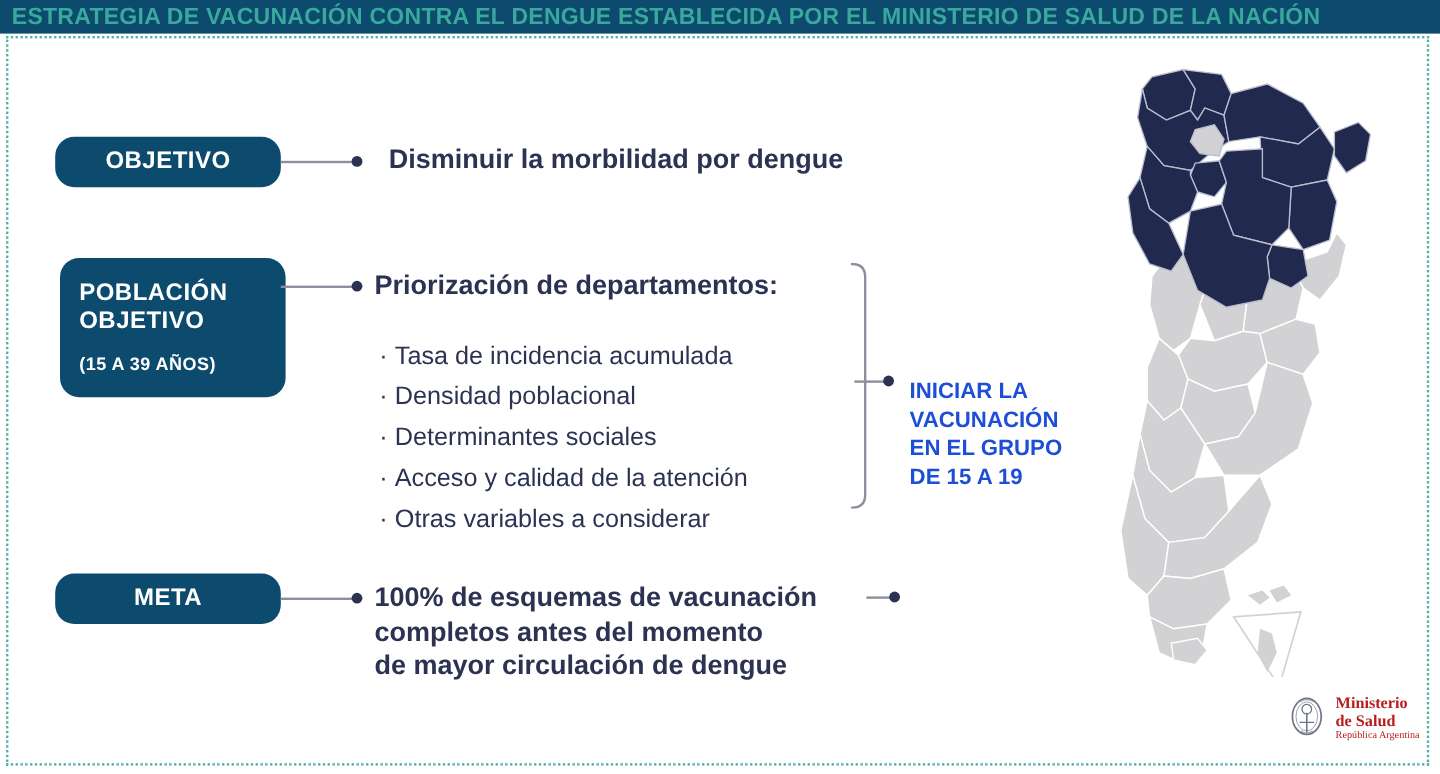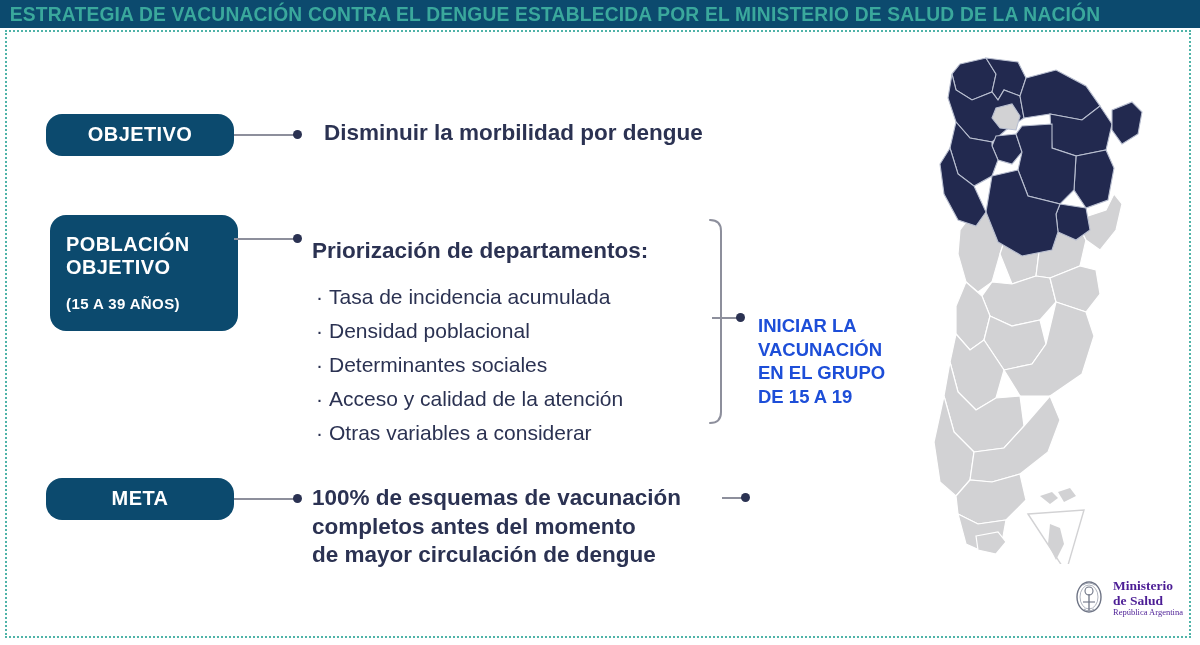--- a/index.html
+++ b/index.html
@@ -180,21 +180,21 @@
   
   .ministry {
     position: absolute;
     left: 1072px;
     top: 578px;
     display: flex;
     align-items: center;
     gap: 7px;
   }
   .ministry-text {
-    color: #4c1d95;
+    color: #b91c1c;
     font-family: "Liberation Serif", serif;
     line-height: 1.12;
   }
   .ministry-text .m1,
   .ministry-text .m2 { font-size: 13.5px; font-weight: bold; }
   .ministry-text .m3 { font-size: 8.5px; }
 </style>
 </head>
 <body>
 
@@ -214,21 +214,21 @@
   <div class="navy-head" style="left:312px; top:119px;margin-left:12px;">Disminuir la morbilidad por dengue</div>
 
   <div class="pill" id="pill-poblacion">
     <div class="pill-line l1">POBLACIÓN</div>
     <div class="pill-line l2">OBJETIVO</div>
     <div class="pill-line l3">(15 A 39 AÑOS)</div>
   </div>
   <div class="conn" style="left:234px; top:238px; width:62px;"></div>
   <div class="dot" style="left:293px; top:234px;"></div>
 
-  <div class="navy-head" style="left:312px; top:237px;">Priorización de departamentos:</div>
+  <div class="navy-head" style="left:312px; top:224px;">Priorización de departamentos:</div>
 
   <div class="navy-list" style="left:316px; top:258px;margin-top:22px;">
     <div>
       <span class="li-bullet">·</span><span>Tasa de incidencia acumulada</span>
     </div>
     <div>
       <span class="li-bullet">·</span><span>Densidad poblacional</span>
     </div>
     <div>
       <span class="li-bullet">·</span><span>Determinantes sociales</span>

